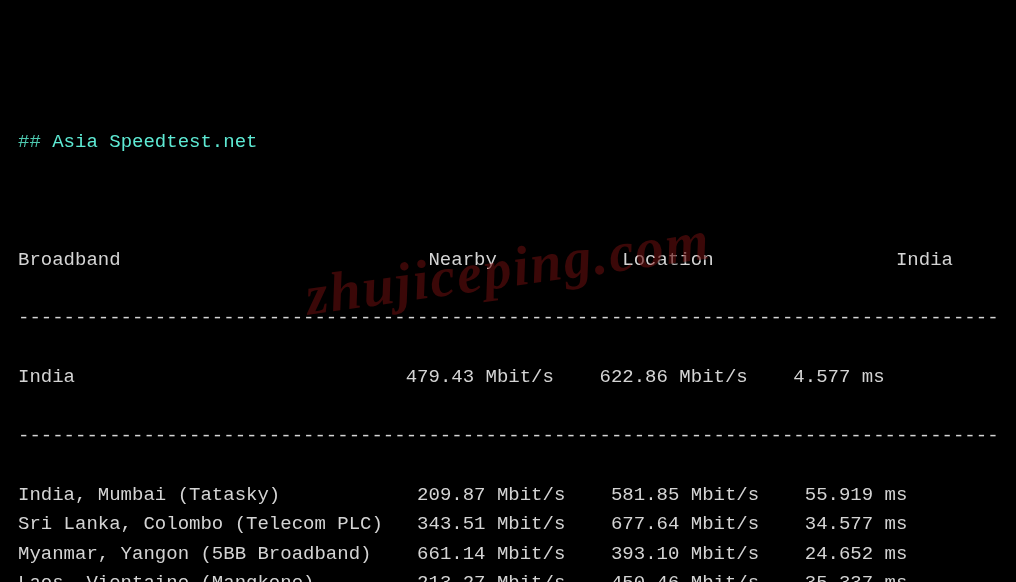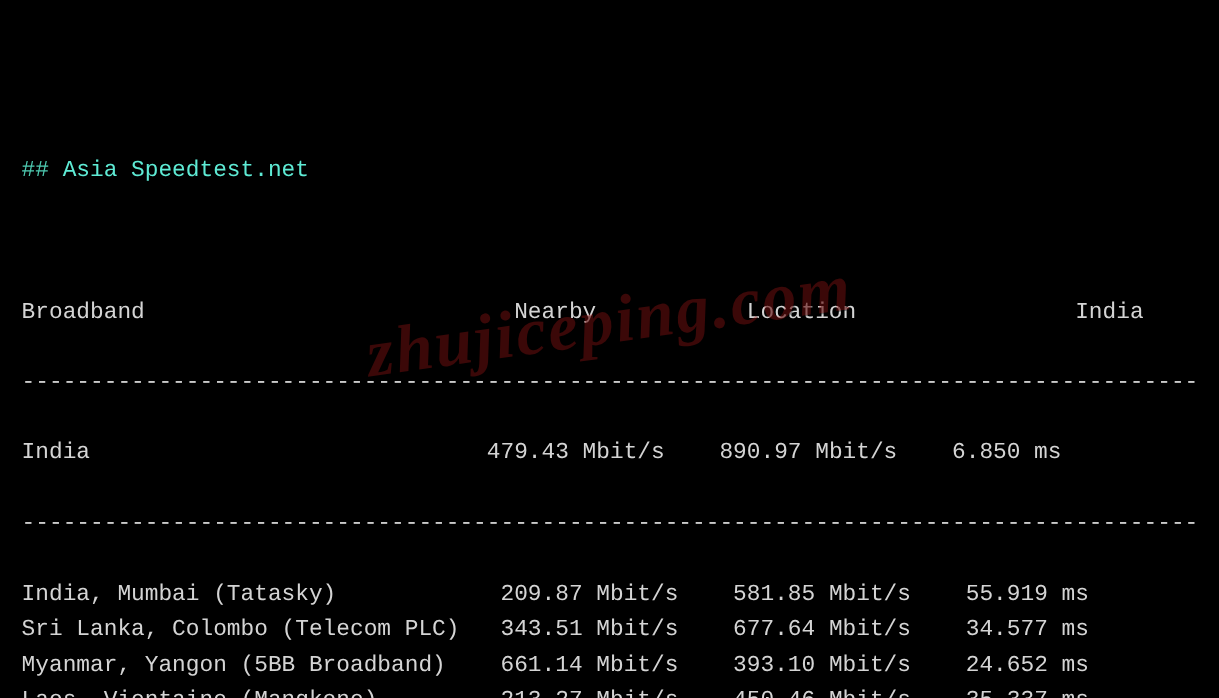--- a/index.html
+++ b/index.html
@@ -36,21 +36,21 @@
   </style>
 </head>
 <body>
 
 
 
 <div class="title-line"><span class="hash">##</span> <span class="title">Asia Speedtest.net</span></div>
 <div> </div>
 <div id="header-line"><span>Broadband                           </span><span>Nearby           </span><span>Location         </span><span>       India</span></div>
 <div class="divider">--------------------------------------------------------------------------------------</div>
-<div id="nearby-line"><span>India                             </span><span>479.43 Mbit/s    </span><span>890.97 Mbit/s    </span><span>6.850 ms   </span></div>
+<div id="nearby-line"><span>India                             </span><span>479.43 Mbit/s    </span><span>622.86 Mbit/s    </span><span>4.577 ms   </span></div>
 <div class="divider">--------------------------------------------------------------------------------------</div>
 <div id="rows"><div><span>India, Mumbai (Tatasky)            </span><span>209.87 Mbit/s    </span><span>581.85 Mbit/s    </span><span>55.919 ms  </span></div><div><span>Sri Lanka, Colombo (Telecom PLC)   </span><span>343.51 Mbit/s    </span><span>677.64 Mbit/s    </span><span>34.577 ms  </span></div><div><span>Myanmar, Yangon (5BB Broadband)    </span><span>661.14 Mbit/s    </span><span>393.10 Mbit/s    </span><span>24.652 ms  </span></div><div><span>Laos, Vientaine (Mangkone)         </span><span>213.27 Mbit/s    </span><span>450.46 Mbit/s    </span><span>35.337 ms  </span></div></div>
 
 
 <div class="watermark">zhujiceping.com</div>
 
 
 
 
 </body></html>

